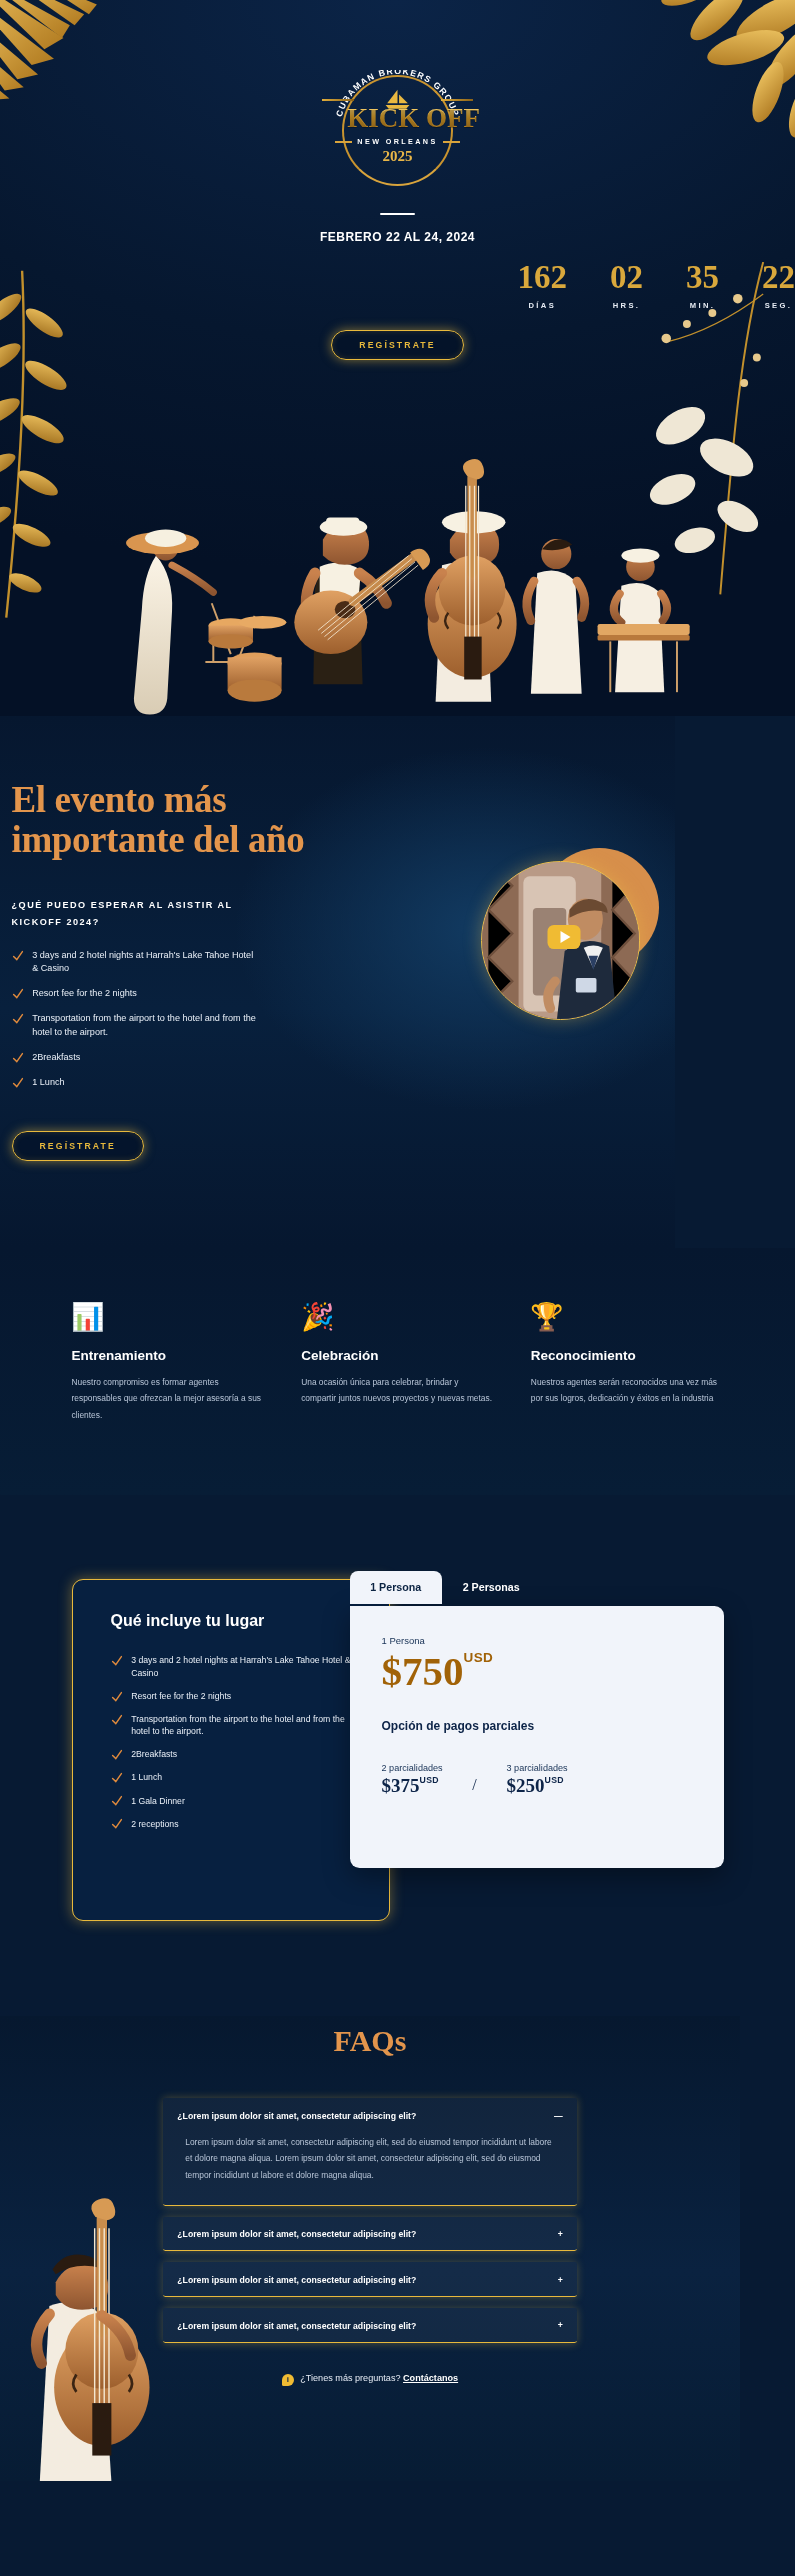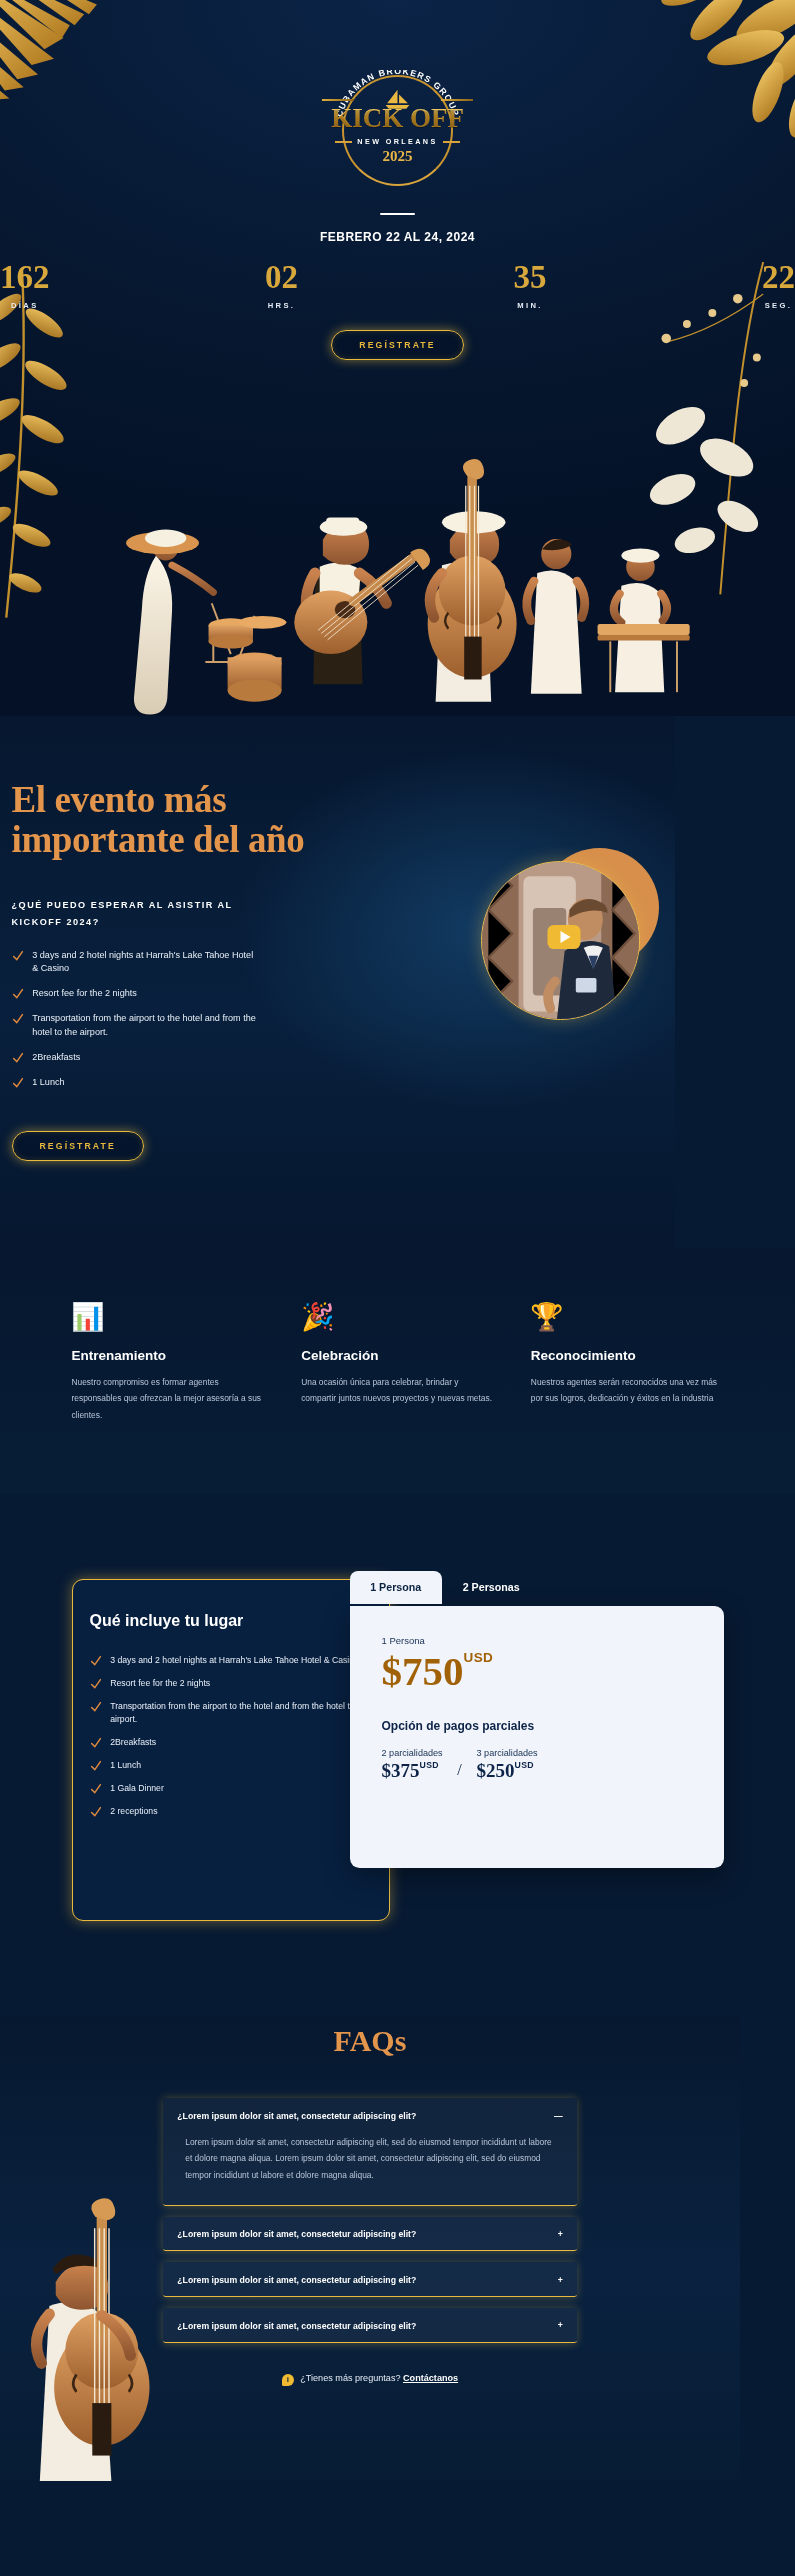--- a/index.html
+++ b/index.html
@@ -32,21 +32,21 @@
   .logo{position:relative;display:inline-block;width:151px;height:103px}
   .logo-arc{
     position:absolute;left:20px;top:4.8px;width:111px;height:111px;
     border:2.4px solid #c9942f;border-radius:50%;
     border-bottom-color:#d9a43c;
   }
   .arc-text{
     position:absolute;left:0;top:0;width:151px;height:103px;
   }
   .logo-main{
-    position:absolute;left:0;top:33px;width:151px;text-align:center;
+    position:absolute;left:16px;top:33px;width:151px;text-align:center;
     font-family:"Liberation Serif","DejaVu Serif",serif;
     font-size:27px;font-weight:700;letter-spacing:0px;
     background:linear-gradient(180deg,#fbe08a 0%,#e3a62c 45%,#a8701a 100%);
     -webkit-background-clip:text;background-clip:text;color:transparent;
     text-shadow:0 0.8px 0 rgba(0,0,0,.25);
   }
   .logo-rule{
     position:absolute;top:29px;height:2.4px;width:32px;
     background:linear-gradient(90deg,#e0ad3c,#8a6218);
   }
@@ -61,21 +61,21 @@
   .logo-city:before{left:12.7px}.logo-city:after{right:12.7px}
   .logo-year{
     position:absolute;left:0;top:78px;width:151px;text-align:center;
     font-family:"Liberation Serif","DejaVu Serif",serif;
     font-size:15px;font-weight:700;color:#e8b648;
   }
 
   .hero-divider{width:35px;height:2.4px;background:#fff;margin:37px auto 14.3px;border-radius:1.6px}
   .hero-date{font-size:12px;font-weight:700;letter-spacing:0.5px;color:#fff}
 
-  .countdown{display:flex;justify-content:space-between;gap:18px;margin-top:17.5px}
+  .countdown{display:flex;justify-content:flex-end;gap:43px;margin-top:17.5px}
   .cd-num{
     font-family:"Liberation Serif","DejaVu Serif",serif;
     font-size:33px;font-weight:700;color:#d9a83c;line-height:1;
   }
   .cd-lab{margin-top:6.4px;font-size:7.6px;letter-spacing:2.4px;font-weight:700;color:#e6ebf3}
 
   .btn-gold{
     display:inline-block;margin-top:20.7px;
     padding:8.7px 27px;border:1.6px solid #e8b93c;border-radius:32px;
     color:#e8b93c;font-size:8.7px;font-weight:700;letter-spacing:2.1px;
@@ -143,21 +143,21 @@
     position:relative;width:795px;padding:76px 0 87px;
     background:
       radial-gradient(80% 60% at 50% 0%, #0c2banchor 0, transparent 0),
       linear-gradient(180deg,#041226 0%,#071c35 40%,#06182f 100%);
   }
   .price-row{width:652px;margin:0 auto;position:relative;height:358px}
   .incl-card{
     position:absolute;left:0;top:8px;width:318px;min-height:342px;
     border:1.6px solid #e8b93c;border-radius:11px;background:#072040;
     box-shadow:0 0 14.3px rgba(232,185,60,.45);
-    padding:32px 17px 27px;
+    padding:32px 38px 27px;
   }
   .incl-h{font-size:16px;font-weight:700;margin-bottom:24px;color:#fff}
   .incl-card .chk{margin-bottom:10.3px}
   .incl-card .chk span{font-size:8.7px}
 
   .tabs{position:absolute;left:278px;top:0;display:flex;z-index:4}
   .tab{
     padding:10.3px 20.7px;font-size:10.7px;font-weight:700;cursor:pointer;
     border-radius:8px 8px 0 0;color:#fff;
   }
@@ -169,21 +169,21 @@
     padding:29px 32px 27px;color:#0b2342;z-index:3;
     box-shadow:0 9.5px 27px rgba(0,0,0,.35);
   }
   .pc-label{font-size:9.5px;margin-bottom:4.8px;color:#173155}
   .pc-amount{
     font-family:"Liberation Serif","DejaVu Serif",serif;
     font-size:41px;font-weight:700;color:#a16207;line-height:1;
   }
   .pc-cur{font-family:"Liberation Sans",sans-serif;font-size:13.5px;font-weight:700;vertical-align:top;letter-spacing:0.4px}
   .pc-sub{margin-top:27px;font-size:12px;font-weight:700;color:#0d2448}
-  .parts{display:flex;align-items:flex-end;gap:2px;margin-top:15px}
+  .parts{display:flex;align-items:flex-end;gap:17px;margin-top:30px}
   .part{flex:0 0 auto}
   .part-lab{font-size:9.1px;color:#173155;margin-bottom:2.4px}
   .part-amt{font-family:"Liberation Serif","DejaVu Serif",serif;font-size:19px;font-weight:700;color:#0d2448}
   .part-amt .pc-cur{font-size:8.7px}
   .slash{font-family:"Liberation Serif",serif;font-size:16px;color:#0d2448;padding:0 12.7px 3.2px}
 
   
   .faq{
     position:relative;width:740px;padding:8px 0 95px;
     background:linear-gradient(180deg,#06182f 0%,#0a2240 55%,#071c34 100%);

